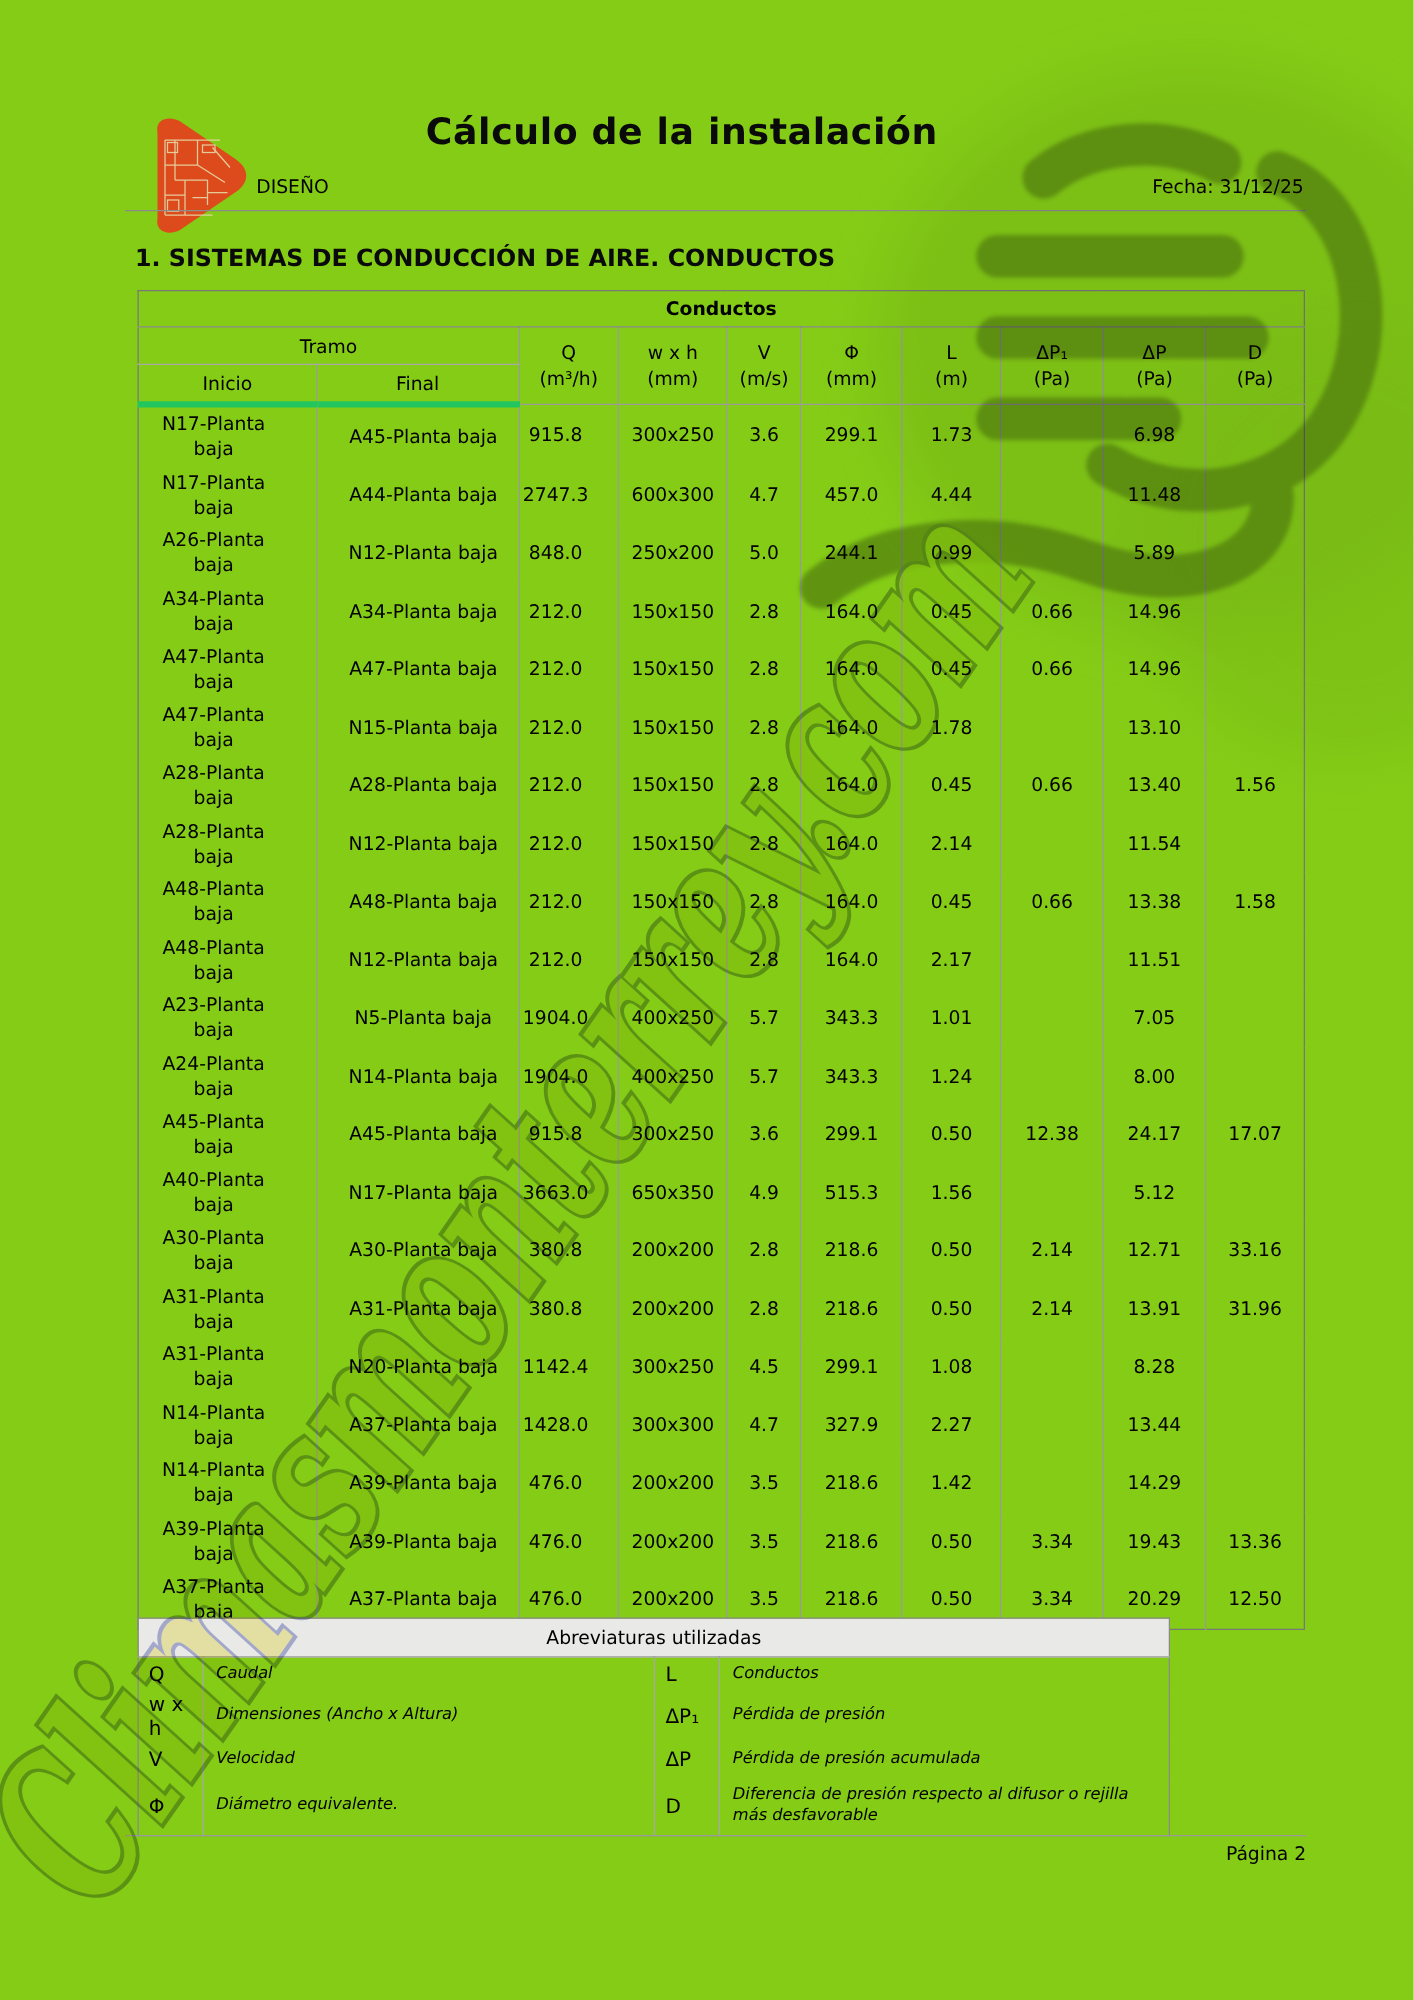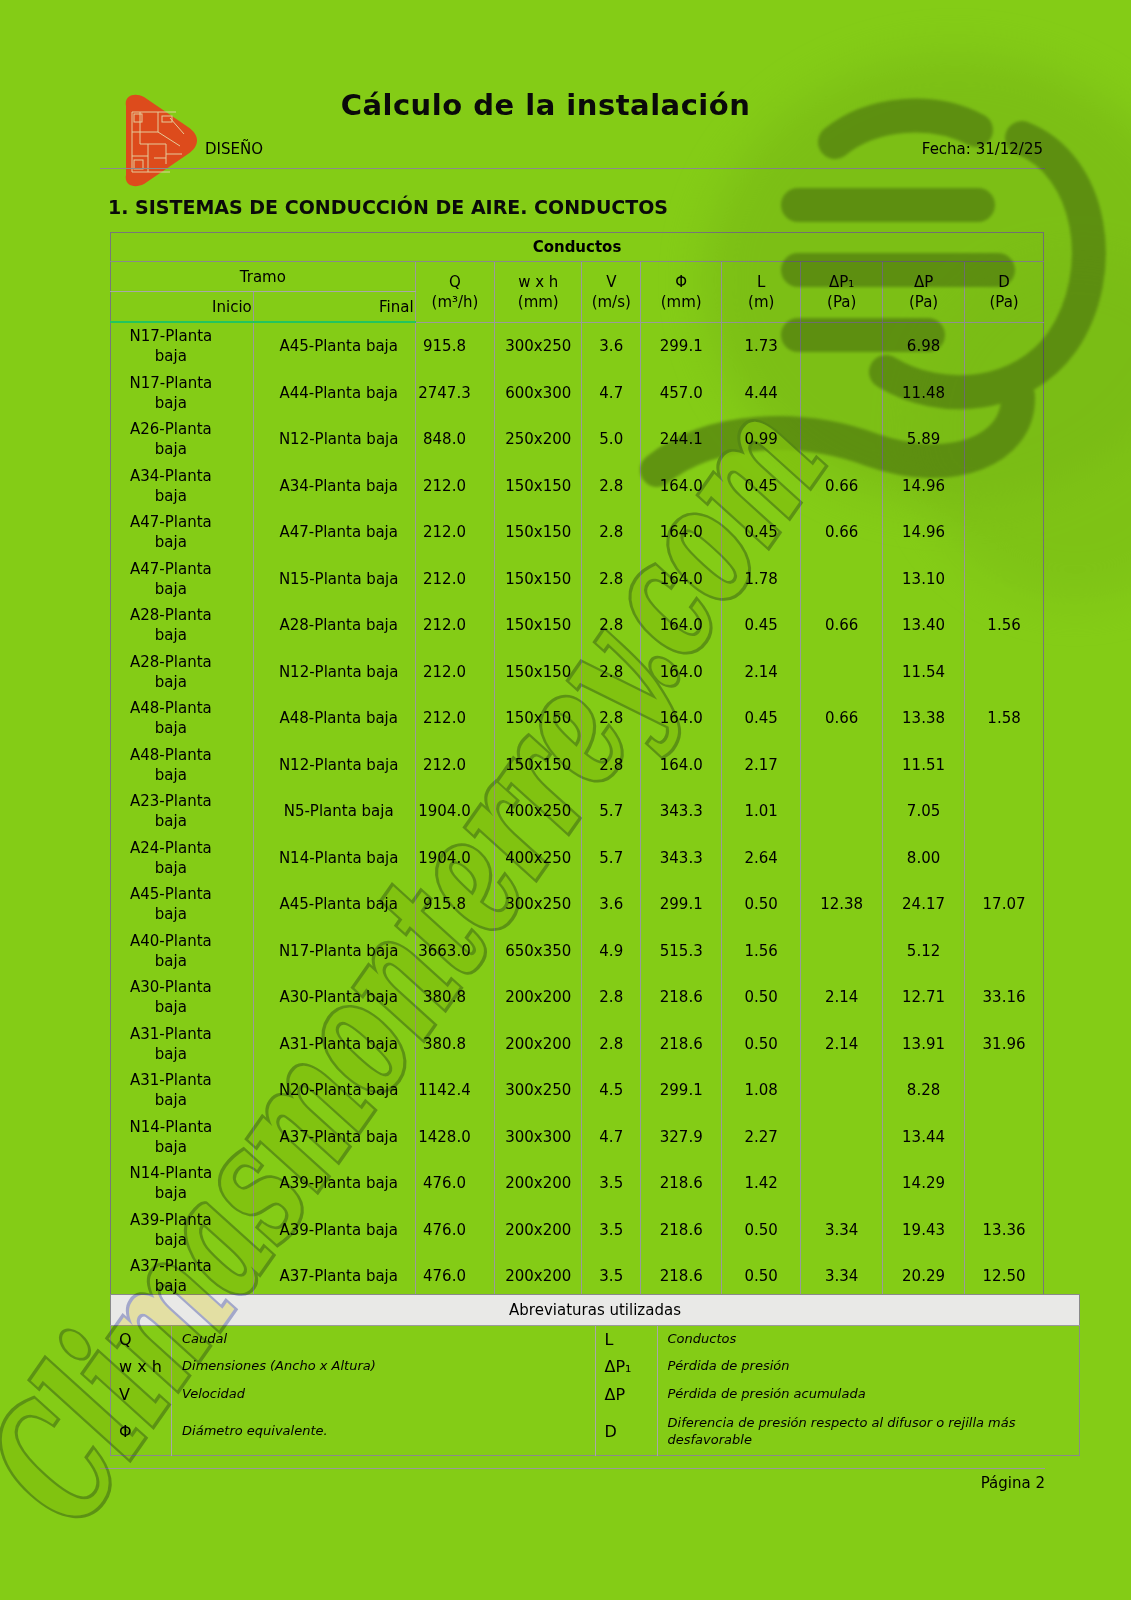--- a/index.html
+++ b/index.html
@@ -19,28 +19,28 @@
               font-size:15px;}
   .main-table th,.main-table td{border-left:1px solid #9b9b9b;background:transparent;
               overflow:hidden;}
   .main-table th:first-child,.main-table td:first-child{border-left:none;}
   .tbl-title{height:26px;background:#dbdbd9;font-weight:bold;font-size:15px;text-align:center;
              border-bottom:1px solid #8a8a8a;}
   .sub-th{background:#f3f3f1;font-weight:normal;font-size:15px;text-align:center;}
   .tramo-th{height:27px;background:#f3f3f1;font-weight:normal;border-bottom:1px solid #a8a8a8;margin-top:28px;}
   .unit-th{background:#f3f3f1;font-weight:normal;font-size:15px;text-align:center;
            border-bottom:1px solid #9b9b9b;line-height:1.35;}
-  .subrow th{height:27px;border-bottom:2px solid #22c55e;text-align:right;}
+  .subrow th{height:27px;border-bottom:5px solid #22c55e;}
   .main-table tbody tr{height:46px;}
   .main-table tbody td{text-align:center;}
   td.c-inicio{text-align:left;padding:3px 30px 3px 8px;line-height:1.35;}
   td.c-final{text-align:left;padding-left:10px;}
   td.c-q{text-align:right;padding-right:22px;}
   
-  .abbr-table{position:absolute;left:110px;top:1294px;width:970px;border:1px solid #8a8a8a;}
+  .abbr-table{position:absolute;left:110px;top:1294px;width:826px;border:1px solid #8a8a8a;}
   .abbr-title{height:28px;background:#e9e9e7;font-weight:normal;font-size:15px;text-align:center;
               border-bottom:1px solid #9b9b9b;}
   .abbr-table td{border-left:1px solid #a8a8a8;}
   .abbr-table td:first-child{border-left:none;}
   .abbr-sym{font-size:16px;text-align:left;padding-left:8px;}
   .abbr-desc{font-style:italic;font-size:13px;padding-left:10px;line-height:1.3;}
   .abbr-table tbody tr:nth-child(1){height:27px;}
   .abbr-table tbody tr:nth-child(2){height:27px;}
   .abbr-table tbody tr:nth-child(3){height:29px;}
   .abbr-table tbody tr:nth-child(4){height:47px;}
@@ -268,21 +268,21 @@
           <td class="c-dp">7.05</td>
           <td class="c-d"></td>
         </tr>
         <tr>
           <td class="c-inicio">A24-Planta baja</td>
           <td class="c-final">N14-Planta baja</td>
           <td class="c-q">1904.0</td>
           <td class="c-wxh">400x250</td>
           <td class="c-v">5.7</td>
           <td class="c-phi">343.3</td>
-          <td class="c-l">2.64</td>
+          <td class="c-l">1.24</td>
           <td class="c-dp1"></td>
           <td class="c-dp">8.00</td>
           <td class="c-d"></td>
         </tr>
         <tr>
           <td class="c-inicio">A45-Planta baja</td>
           <td class="c-final">A45-Planta baja</td>
           <td class="c-q">915.8</td>
           <td class="c-wxh">300x250</td>
           <td class="c-v">3.6</td>

